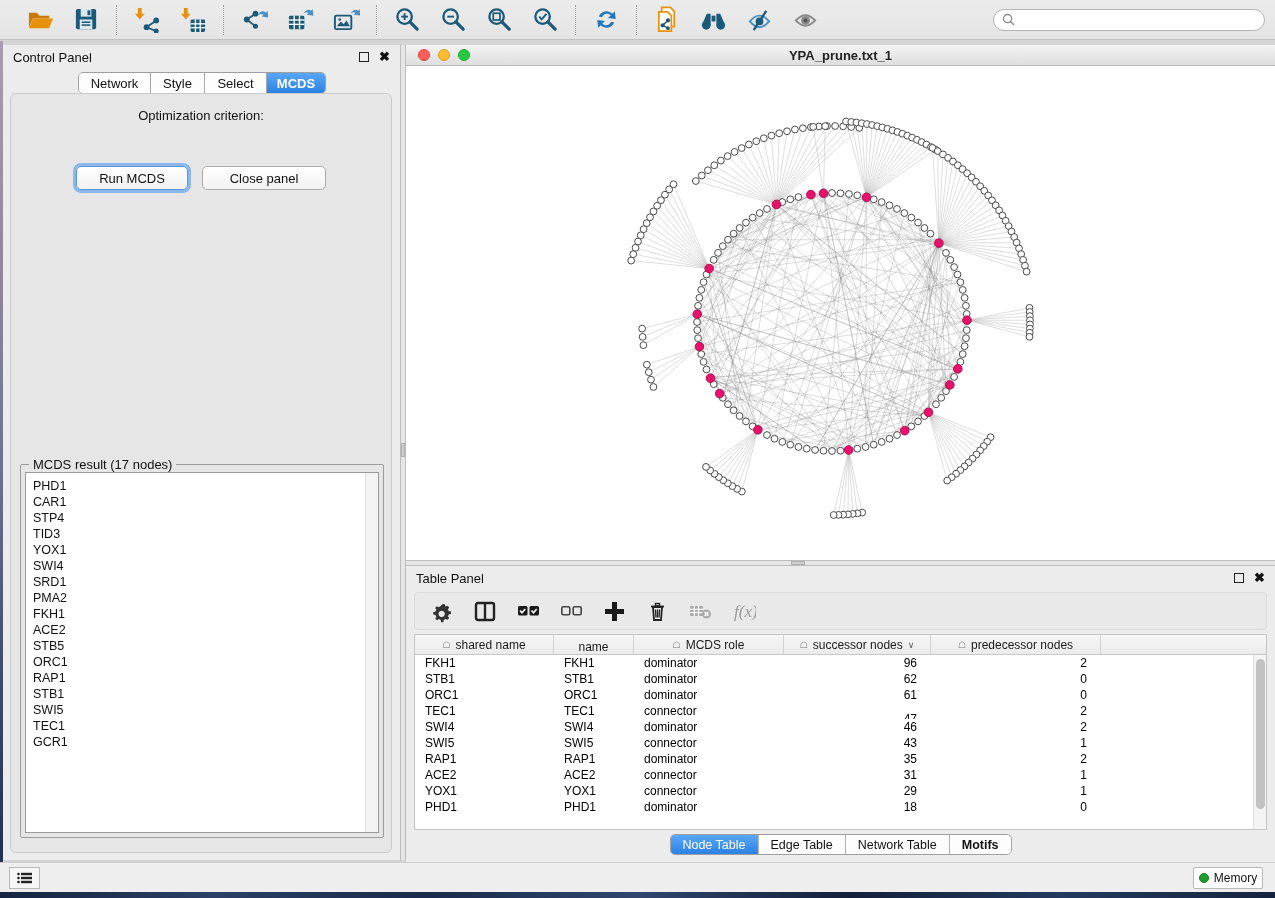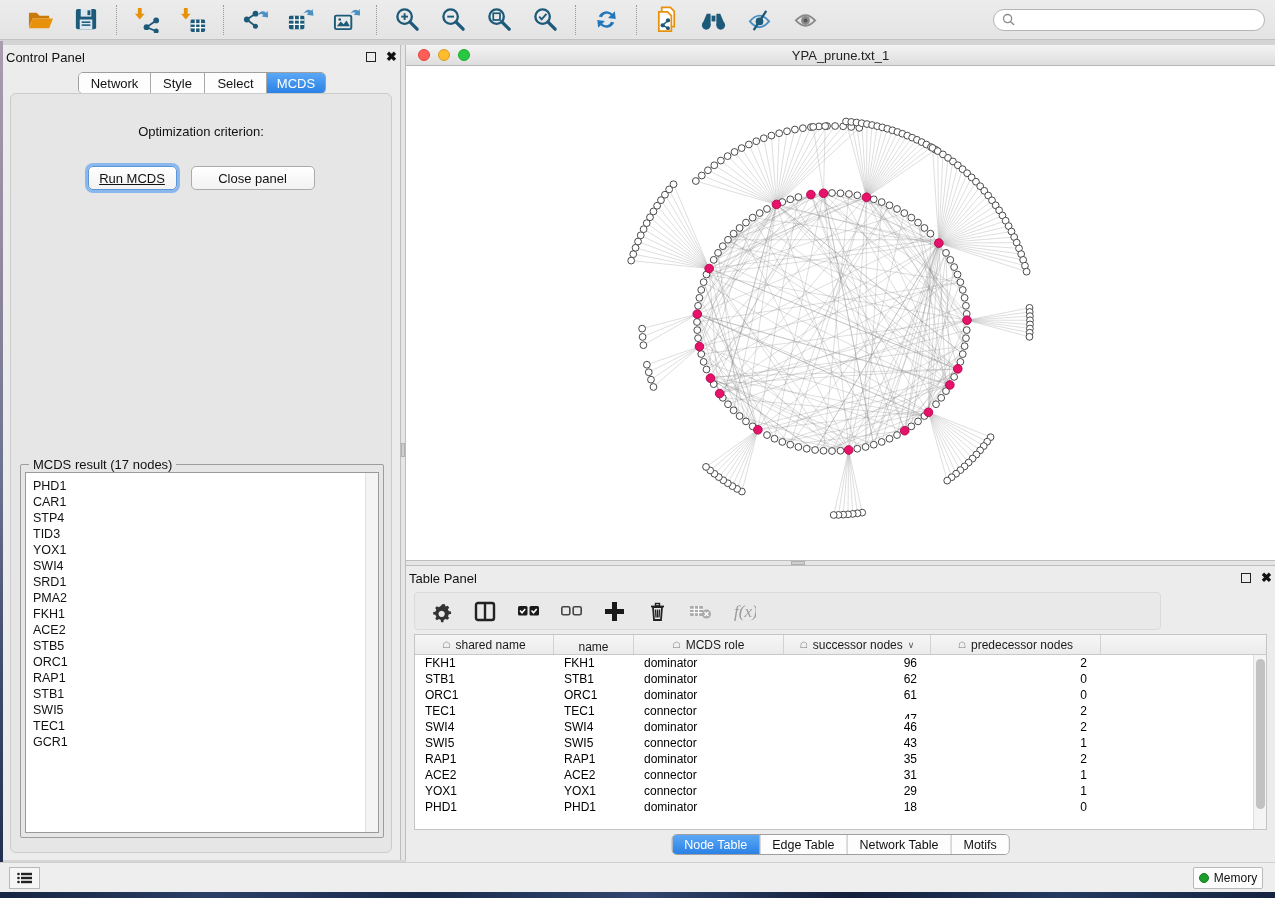--- a/index.html
+++ b/index.html
@@ -21,50 +21,50 @@
   .search-box input { border:none; outline:none; flex:1; font-size:12px; background:transparent; margin-left:5px;
     font-family:"Liberation Sans", sans-serif; }
 
   
   .edge-left { position:absolute; left:0; top:41px; width:3px; height:851px;
     background:linear-gradient(#a99cb0,#93889e,#6d7490,#3d4a6b,#1d2b4d); }
   .edge-bottom { position:absolute; left:0; top:892px; width:1275px; height:6px;
     background:linear-gradient(90deg,#172442,#2c3f66,#1a2a4c,#31456e,#141f3b,#253a60,#16233f); }
 
   
-  .panel-header { height:24px; display:flex; align-items:center; padding:0 3px; }
+  .panel-header { height:24px; display:flex; align-items:center; padding:0 10px; }
   .panel-title { font-size:13px; color:#111; }
   .win-icons { margin-left:auto; display:flex; align-items:center; gap:10px; }
   .float-icon { width:10px; height:10px; border:1.6px solid #222; display:inline-block; cursor:pointer; }
   .close-icon { font-size:13px; font-weight:bold; color:#111; line-height:10px; cursor:pointer; }
 
   
   .control-panel { position:absolute; left:3px; top:45px; width:397px; height:815px; background:#ececec; }
   .seg-tabs { position:absolute; display:flex; height:22px; border-radius:5px; overflow:hidden;
     border:1px solid #9f9f9f; background:#fff; }
   .seg-tab { display:flex; align-items:center; justify-content:center; font-size:13px; color:#111;
     background:#fdfdfd; border-right:1px solid #a8a8a8; cursor:pointer; padding:0 2px; }
-  .seg-tab:last-child { border-right:none; }
+  .seg-tab:last-child { border-right:none;font-weight:bold; }
   .seg-tab.sel { background:linear-gradient(#5aa7f6,#2b82e4); color:#fff; }
   .cp-tabs { left:75px; top:27px; }
   .cp-box { position:absolute; left:7px; top:48px; width:382px; height:760px;
     background:#e6e6e6; border:1px solid #cbcbcb; border-radius:6px; }
-  .opt-label { position:absolute; left:0; top:14px; width:100%; text-align:center; font-size:13px; color:#111;margin-top:16px; }
+  .opt-label { position:absolute; left:0; top:14px; width:100%; text-align:center; font-size:13px; color:#111; }
   .criterion { position:absolute; left:33px; top:36px; width:316px; height:24px; background:#fff;
     border:1px solid #b2b2b2; border-radius:5px; display:flex; align-items:center; cursor:pointer; }
   .criterion .val { flex:1; font-size:13px; color:#111; padding-left:8px; white-space:nowrap; }
   .stepper { width:19px; height:22px; border-radius:0 4px 4px 0; background:linear-gradient(#61aaf7,#2e7fe2);
     display:flex; flex-direction:column; align-items:center; justify-content:center; color:#fff; }
   .stepper span { font-size:8px; line-height:6px; }
   .btn { height:24px; background:linear-gradient(#ffffff,#f2f2f2); border:1px solid #ababab; border-radius:5px;
     font-size:13px; color:#111; display:inline-flex; align-items:center; justify-content:center; cursor:pointer;
     font-family:"Liberation Sans", sans-serif; }
   .btn.focused { box-shadow:0 0 0 3px rgba(90,160,240,.65); border-color:#5a96d8; }
   .btn-row { position:absolute; left:0; top:72px; width:100%; display:flex; justify-content:center; gap:14px; }
-  .run-btn { width:89px;text-decoration:underline; } .closep-btn { width:124px; }
+  .run-btn { width:112px; } .closep-btn { width:124px; }
 
   .mcds-fieldset { position:absolute; left:9px; top:370px; width:364px; height:374px;
     border:1px solid #9d9d9d; border-radius:2px; }
   .mcds-legend { position:absolute; left:8px; top:-8px; background:#e6e6e6; padding:0 4px; font-size:13px; color:#111; }
   .mcds-list { position:absolute; left:4px; top:7px; right:4px; bottom:4px; background:#fff;
     border:1px solid #9a9a9a; overflow:hidden; }
   .mcds-list ul { list-style:none; padding:5px 0 0 7px; }
   .mcds-list li { font-size:12.5px; line-height:16px; color:#111; }
   .mcds-scroll { position:absolute; right:0; top:0; width:13px; height:100%; background:#f4f4f4; border-left:1px solid #e0e0e0; }
 
@@ -78,26 +78,26 @@
 
   
   .net-frame { position:absolute; left:406px; top:45px; width:869px; height:515px; background:#fff; }
   .net-titlebar { height:21px; background:linear-gradient(#f3f3f3,#dedede); border-bottom:1px solid #b7b7b7;
     display:flex; align-items:center; position:relative; }
   .lights { display:flex; gap:8px; margin-left:12px; }
   .light { width:12px; height:12px; border-radius:50%; }
   .light.red { background:#ff5f57; border:1px solid #e0443e; }
   .light.yellow { background:#febc2e; border:1px solid #d89c22; }
   .light.green { background:#28c840; border:1px solid #1eaa33; }
-  .net-title { position:absolute; left:0; right:0; text-align:center; font-size:13px; font-weight:normal; color:#222; }
+  .net-title { position:absolute; left:0; right:0; text-align:center; font-size:13px; font-weight:bold; color:#222; }
   .net-canvas { width:869px; height:494px; background:#fff; }
 
   
   .table-panel { position:absolute; left:406px; top:566px; width:869px; height:296px; background:#ececec; }
-  .tp-toolbar { position:absolute; left:8px; top:26px; width:747px; height:38px; display:flex; align-items:center;
+  .tp-toolbar { position:absolute; left:8px; top:26px; width:853px; height:38px; display:flex; align-items:center;
     gap:17px; padding-left:14px; background:#e9e9e9; border:1px solid #dadada; border-radius:4px; }
   .tp-icon { display:flex; align-items:center; justify-content:center; width:26px; height:26px; cursor:pointer; }
   .tp-icon.disabled { cursor:default; }
   .tbl { position:absolute; left:8px; top:68px; width:853px; height:196px; background:#fff; border:1px solid #c5c5c5; }
   .tbl-head { display:flex; height:20px; background:linear-gradient(#f6f6f6,#ebebeb); border-bottom:1px solid #c9c9c9; }
   .th { display:flex; align-items:center; justify-content:center; gap:5px; font-size:12px; color:#1a1a1a;
     border-right:1px solid #d2d2d2; overflow:hidden; cursor:pointer; }
   .th .hicon { color:#777; font-size:9px; }
   .th .sort { font-size:9px; color:#555; }
   .tbl-body { position:absolute; left:0; top:20px; right:13px; bottom:0; overflow:hidden; }

